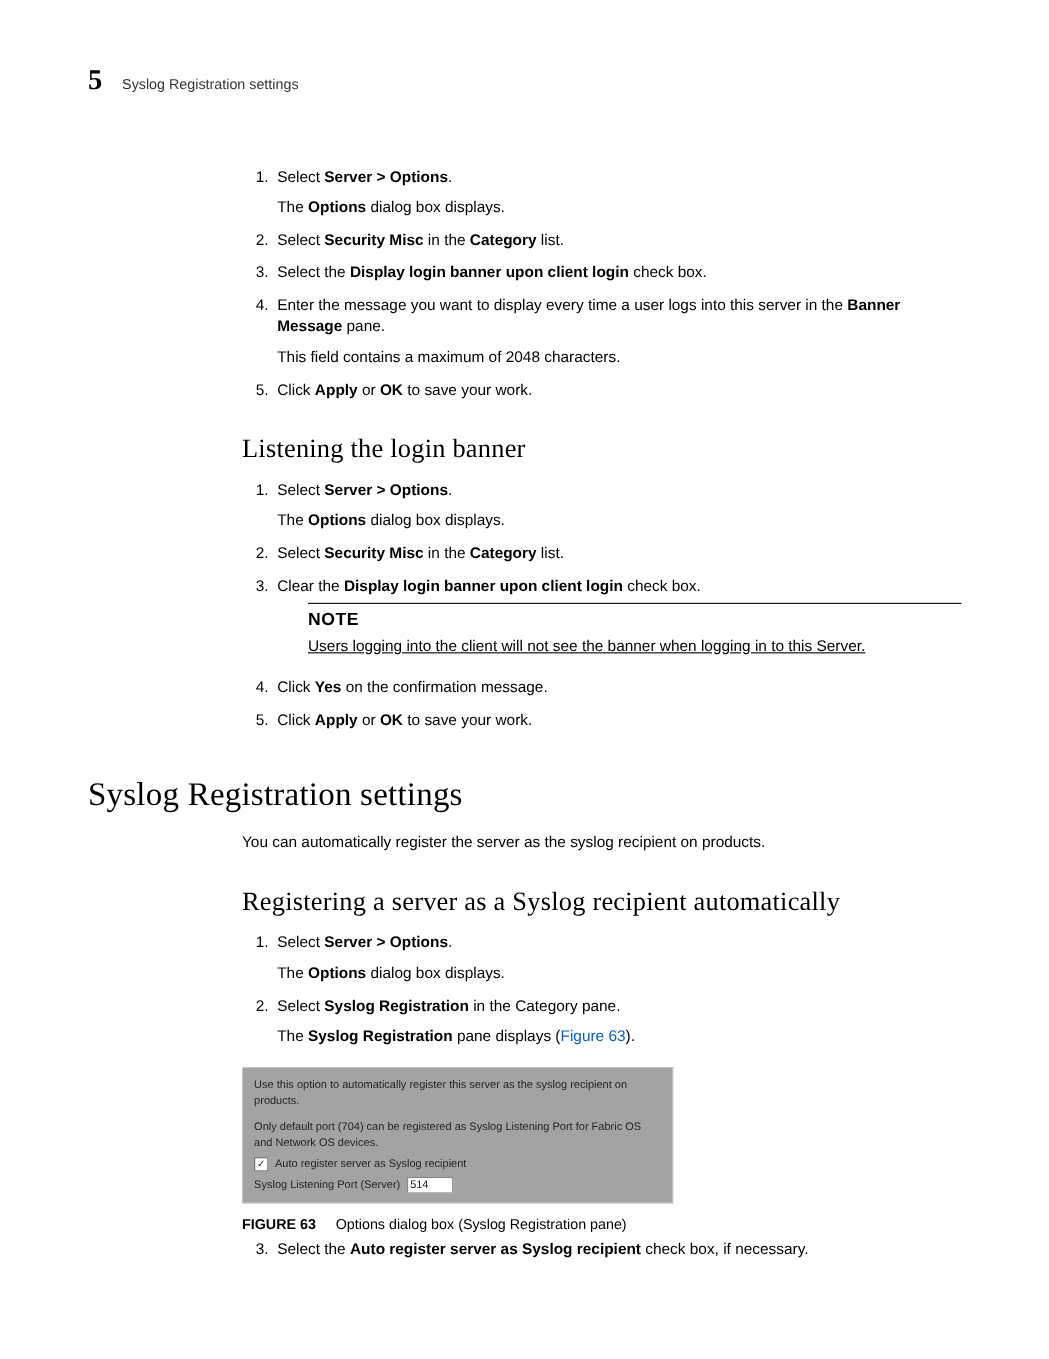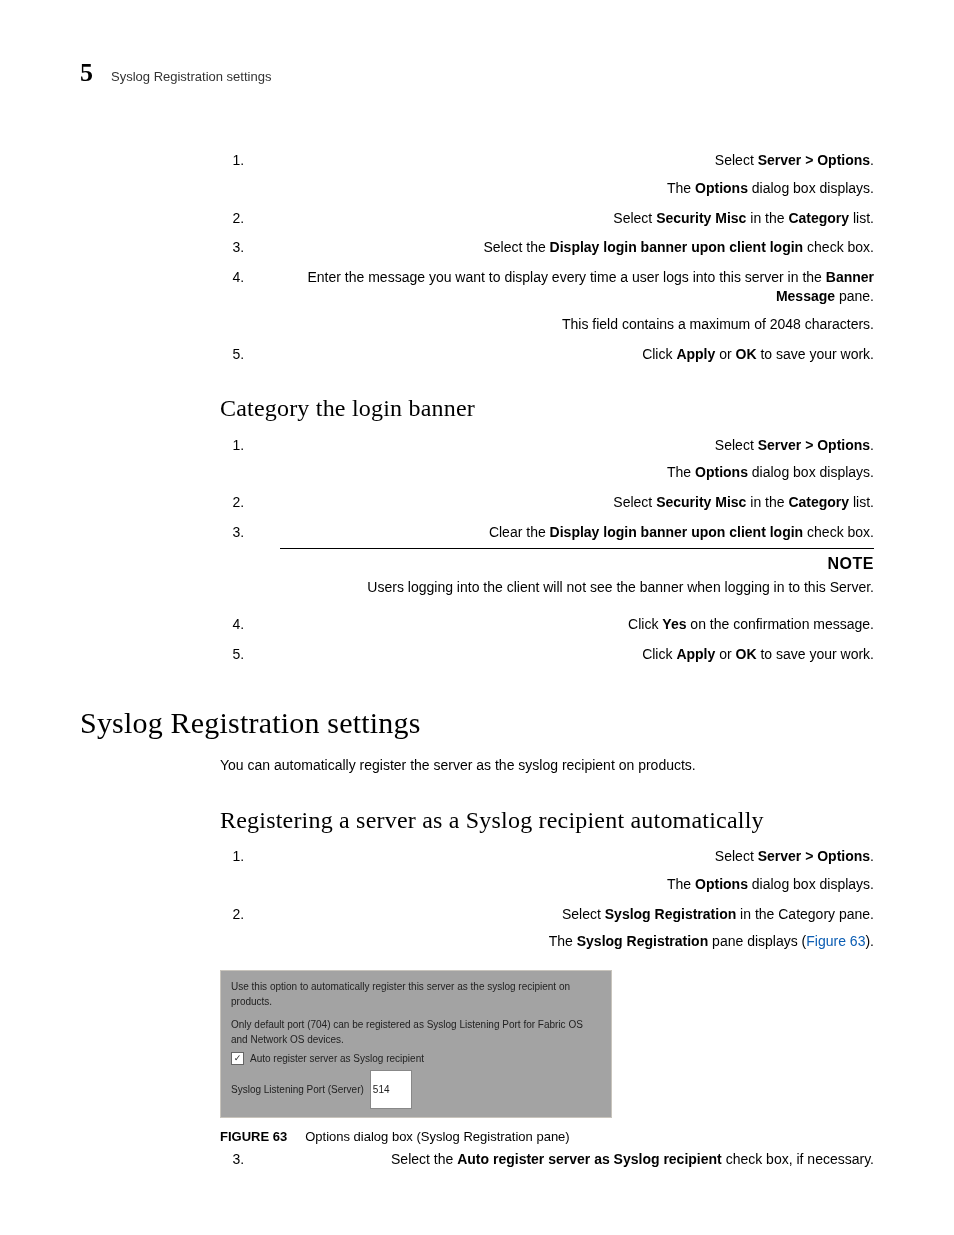--- a/index.html
+++ b/index.html
@@ -33,21 +33,20 @@
     font-size: 13px;
     color: #333;
   }
   .content {
     margin-left: 140px;
   }
   ol.steps {
     list-style: decimal;
     padding-left: 28px;
     margin: 0 0 18px 0;
-    text-align: right;
   }
   ol.steps > li {
     padding-left: 4px;
     margin-bottom: 10px;
   }
   .sub {
     margin-top: 8px;
     margin-bottom: 2px;
   }
   .bold { font-weight: bold; }
@@ -71,20 +70,21 @@
     padding-top: 4px;
   }
   .note-label {
     font-size: 16px;
     font-weight: bold;
     letter-spacing: 0.5px;
   }
   .note-text {
     font-size: 14px;
     margin-top: 2px;
+    text-decoration: underline;
   }
   .fig-box {
     background: #a3a3a3;
     border: 1px solid #c8c4bc;
     padding: 8px 10px;
     width: 370px;
     font-size: 10px;
     color: #222;
     margin-top: 6px;
     line-height: 1.5;
@@ -106,21 +106,21 @@
     font-size: 9px;
     line-height: 1;
   }
   .fig-input {
     display: inline-block;
     border: 1px solid #888;
     background: #fff;
     width: 36px;
     height: 13px;
     font-size: 10px;
-    padding: 12px 2px;
+    padding: 0 2px;
     line-height: 13px;
   }
   .fig-caption {
     margin-top: 10px;
     font-size: 13px;
   }
   .fig-caption .fig-label {
     font-weight: bold;
     margin-right: 18px;
   }
@@ -153,21 +153,21 @@
       </li>
       <li>
         <span>Enter the message you want to display every time a user logs into this server in the </span><span class="bold">Banner Message</span><span> pane.</span>
         <div class="sub">This field contains a maximum of 2048 characters.</div>
       </li>
       <li>
         <span>Click </span><span class="bold">Apply</span><span> or </span><span class="bold">OK</span><span> to save your work.</span>
       </li>
     </ol>
 
-    <h2 class="section">Category the login banner</h2>
+    <h2 class="section">Listening the login banner</h2>
 
     <ol class="steps">
       <li>
         <span>Select </span><span class="bold">Server &gt; Options</span><span>.</span>
         <div class="sub">
           <span>The </span><span class="bold">Options</span><span> dialog box displays.</span>
         </div>
       </li>
       <li>
         <span>Select </span><span class="bold">Security Misc</span><span> in the </span><span class="bold">Category</span><span> list.</span>

